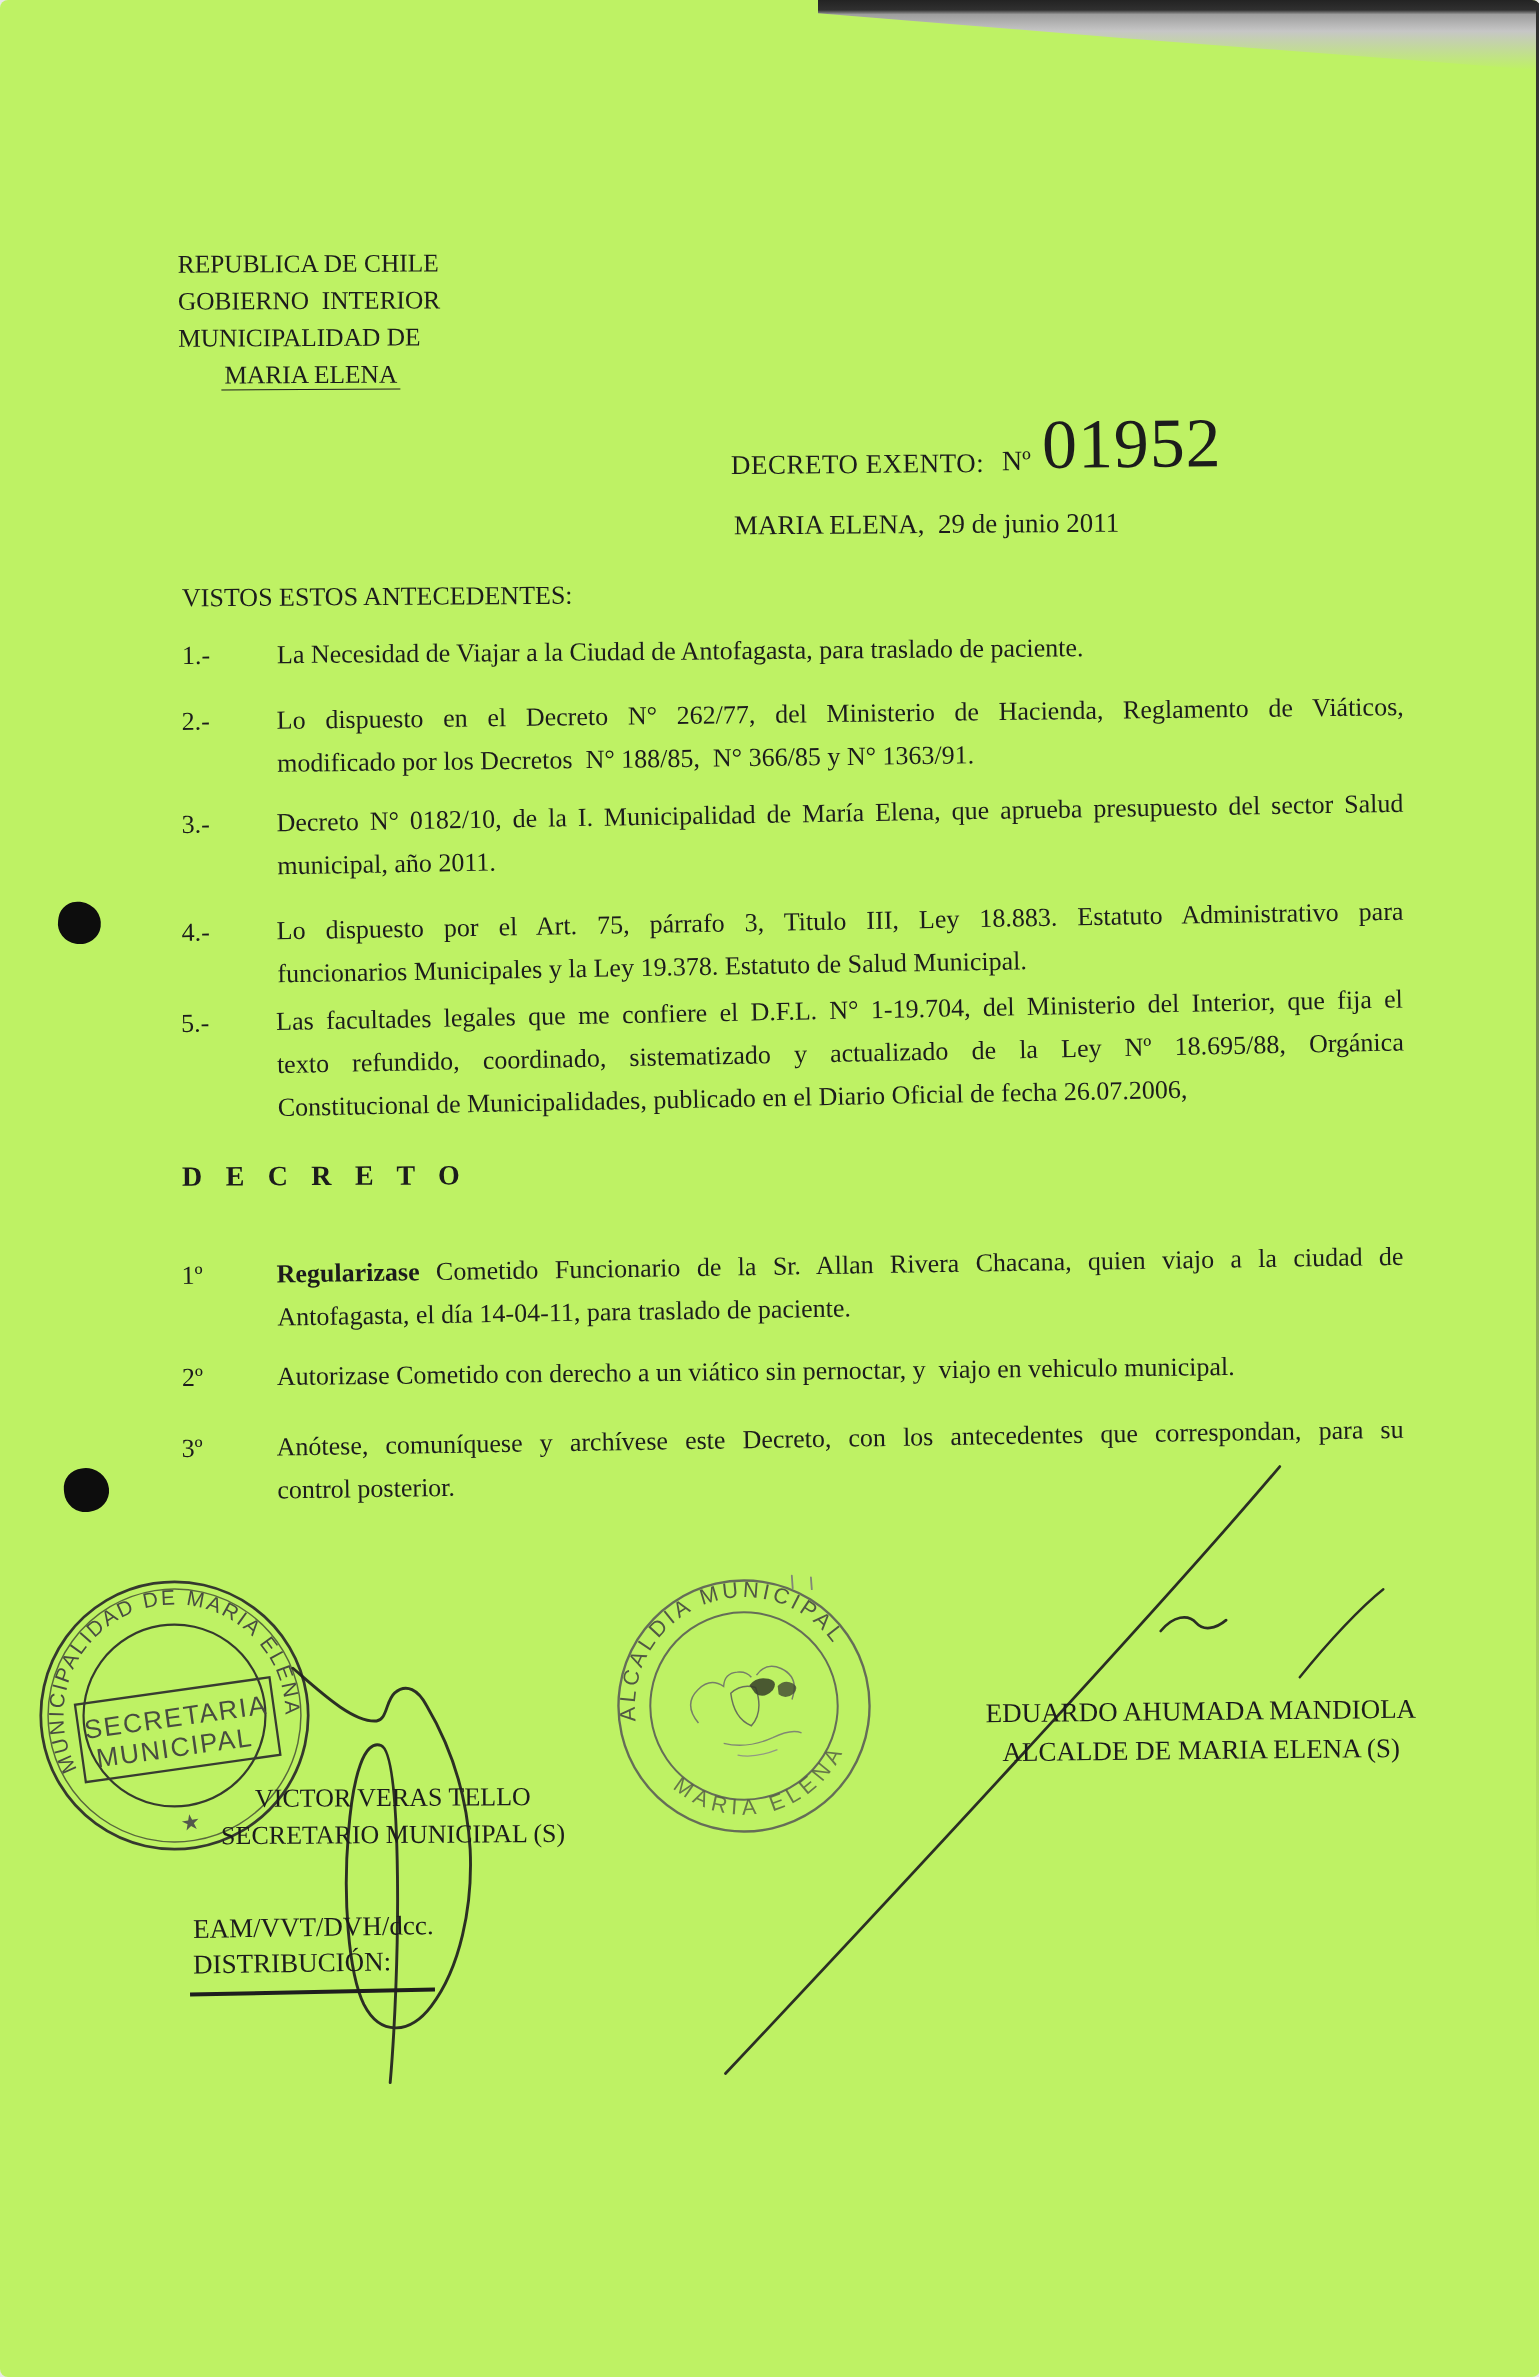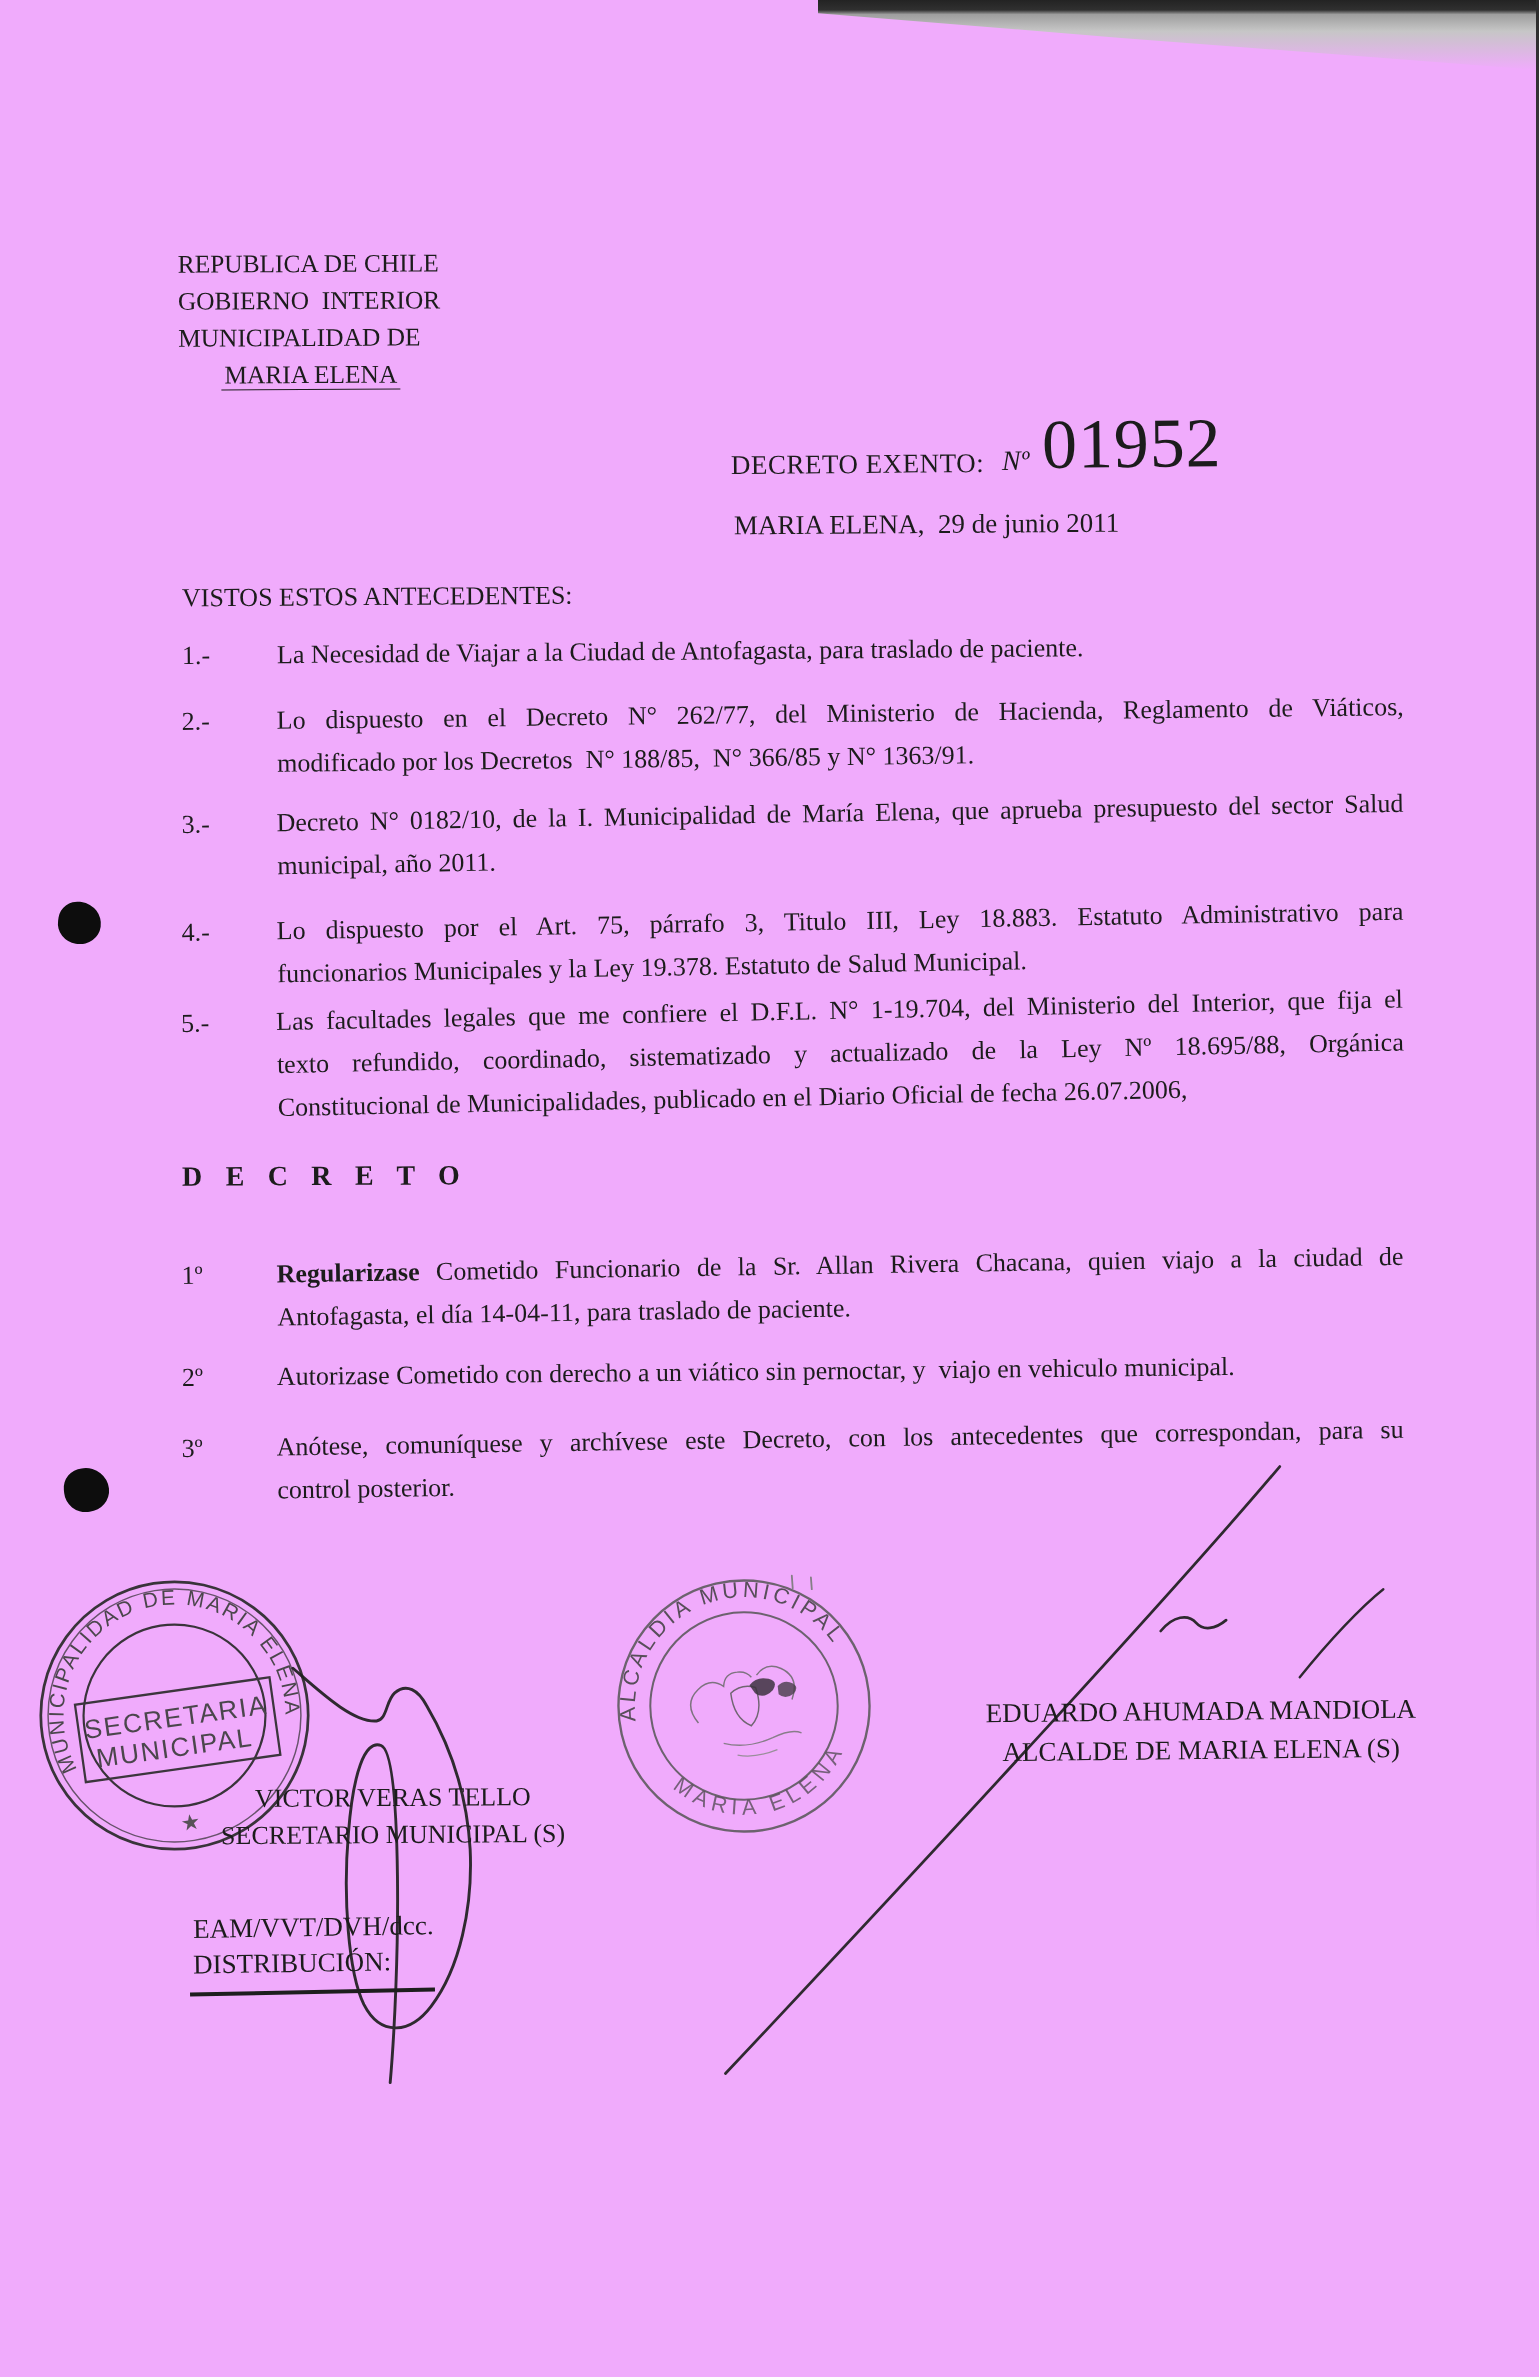--- a/index.html
+++ b/index.html
@@ -1,19 +1,19 @@
 <!DOCTYPE html>
 <html style="font-size:14.5px"><head>
 <meta charset="utf-8">
 <style>
   html,body { margin:0; padding:0; background:#e8e8e6; }
   #page {
     position:relative; width:1540px; height:2377px;
-    background:#f0abfc; overflow:hidden;
-    font-family:"Liberation Serif", serif; color:#1c1c1c;
+    background:#bef264; overflow:hidden;
+    font-family:"Liberation Serif", serif; color:#1c1c1c;border-radius:8px;
   }
   
   #scan-wedge {
     position:absolute; left:818px; top:0; width:722px; height:73px;
     background:linear-gradient(to bottom, #232323 0px, #303030 10px, #9e9e9e 14.5px, #c6c6c6 31px, rgba(236,236,236,0) 96%);
     clip-path:polygon(0 0, 100% 0, 100% 96%, 42% 52%, 0 18%);
   }
   #scan-edge {
     position:absolute; right:0; top:0; width:3.6px; height:1954px;
     background:linear-gradient(to bottom, #2c2c2c, rgba(70,70,70,.55) 55%, rgba(120,120,120,0) 100%);
@@ -24,21 +24,21 @@
 
   
   #letterhead { position:absolute; left:178px; top:245px; width:265px;
     font-size:25.4px; line-height:37px; transform:rotate(-0.3deg); }
   #letterhead .lh-line { white-space:pre; }
   #letterhead .lh-last { text-align:center; }
   #letterhead .lh-last span { border-bottom:1.8px solid #1c1c1c; padding:0 2.7px 0.9px 2.7px; }
 
   
   #decree-label  { position:absolute; left:731px;  top:449px; font-size:27px; letter-spacing:0.5px; transform:rotate(-0.5deg); }
-  #decree-nprefix{ position:absolute; left:1002px; top:445px; font-size:28px; transform:rotate(-0.5deg);font-style:italic; }
+  #decree-nprefix{ position:absolute; left:1002px; top:445px; font-size:28px; transform:rotate(-0.5deg); }
   #decree-number { position:absolute; left:1042px; top:409px; font-size:70px; line-height:70px; letter-spacing:0.9px; transform:rotate(-0.6deg); }
   #dateline      { position:absolute; left:734px;  top:509px; font-size:27px; white-space:pre; transform:rotate(-0.4deg); }
 
   #vistos-heading { position:absolute; left:182px; top:582px; font-size:26px; transform:rotate(-0.4deg); }
 
   .item { position:absolute; left:182px; width:1227px; display:flex; transform-origin:0 50%; }
   .item .num   { flex:0 0 95px; font-size:26px; line-height:43px; }
   .item .ptext { width:1127px; font-size:26px; line-height:43px; }
   .jline { text-align:justify; text-align-last:justify; }
   .lline { text-align:left; white-space:pre; }

